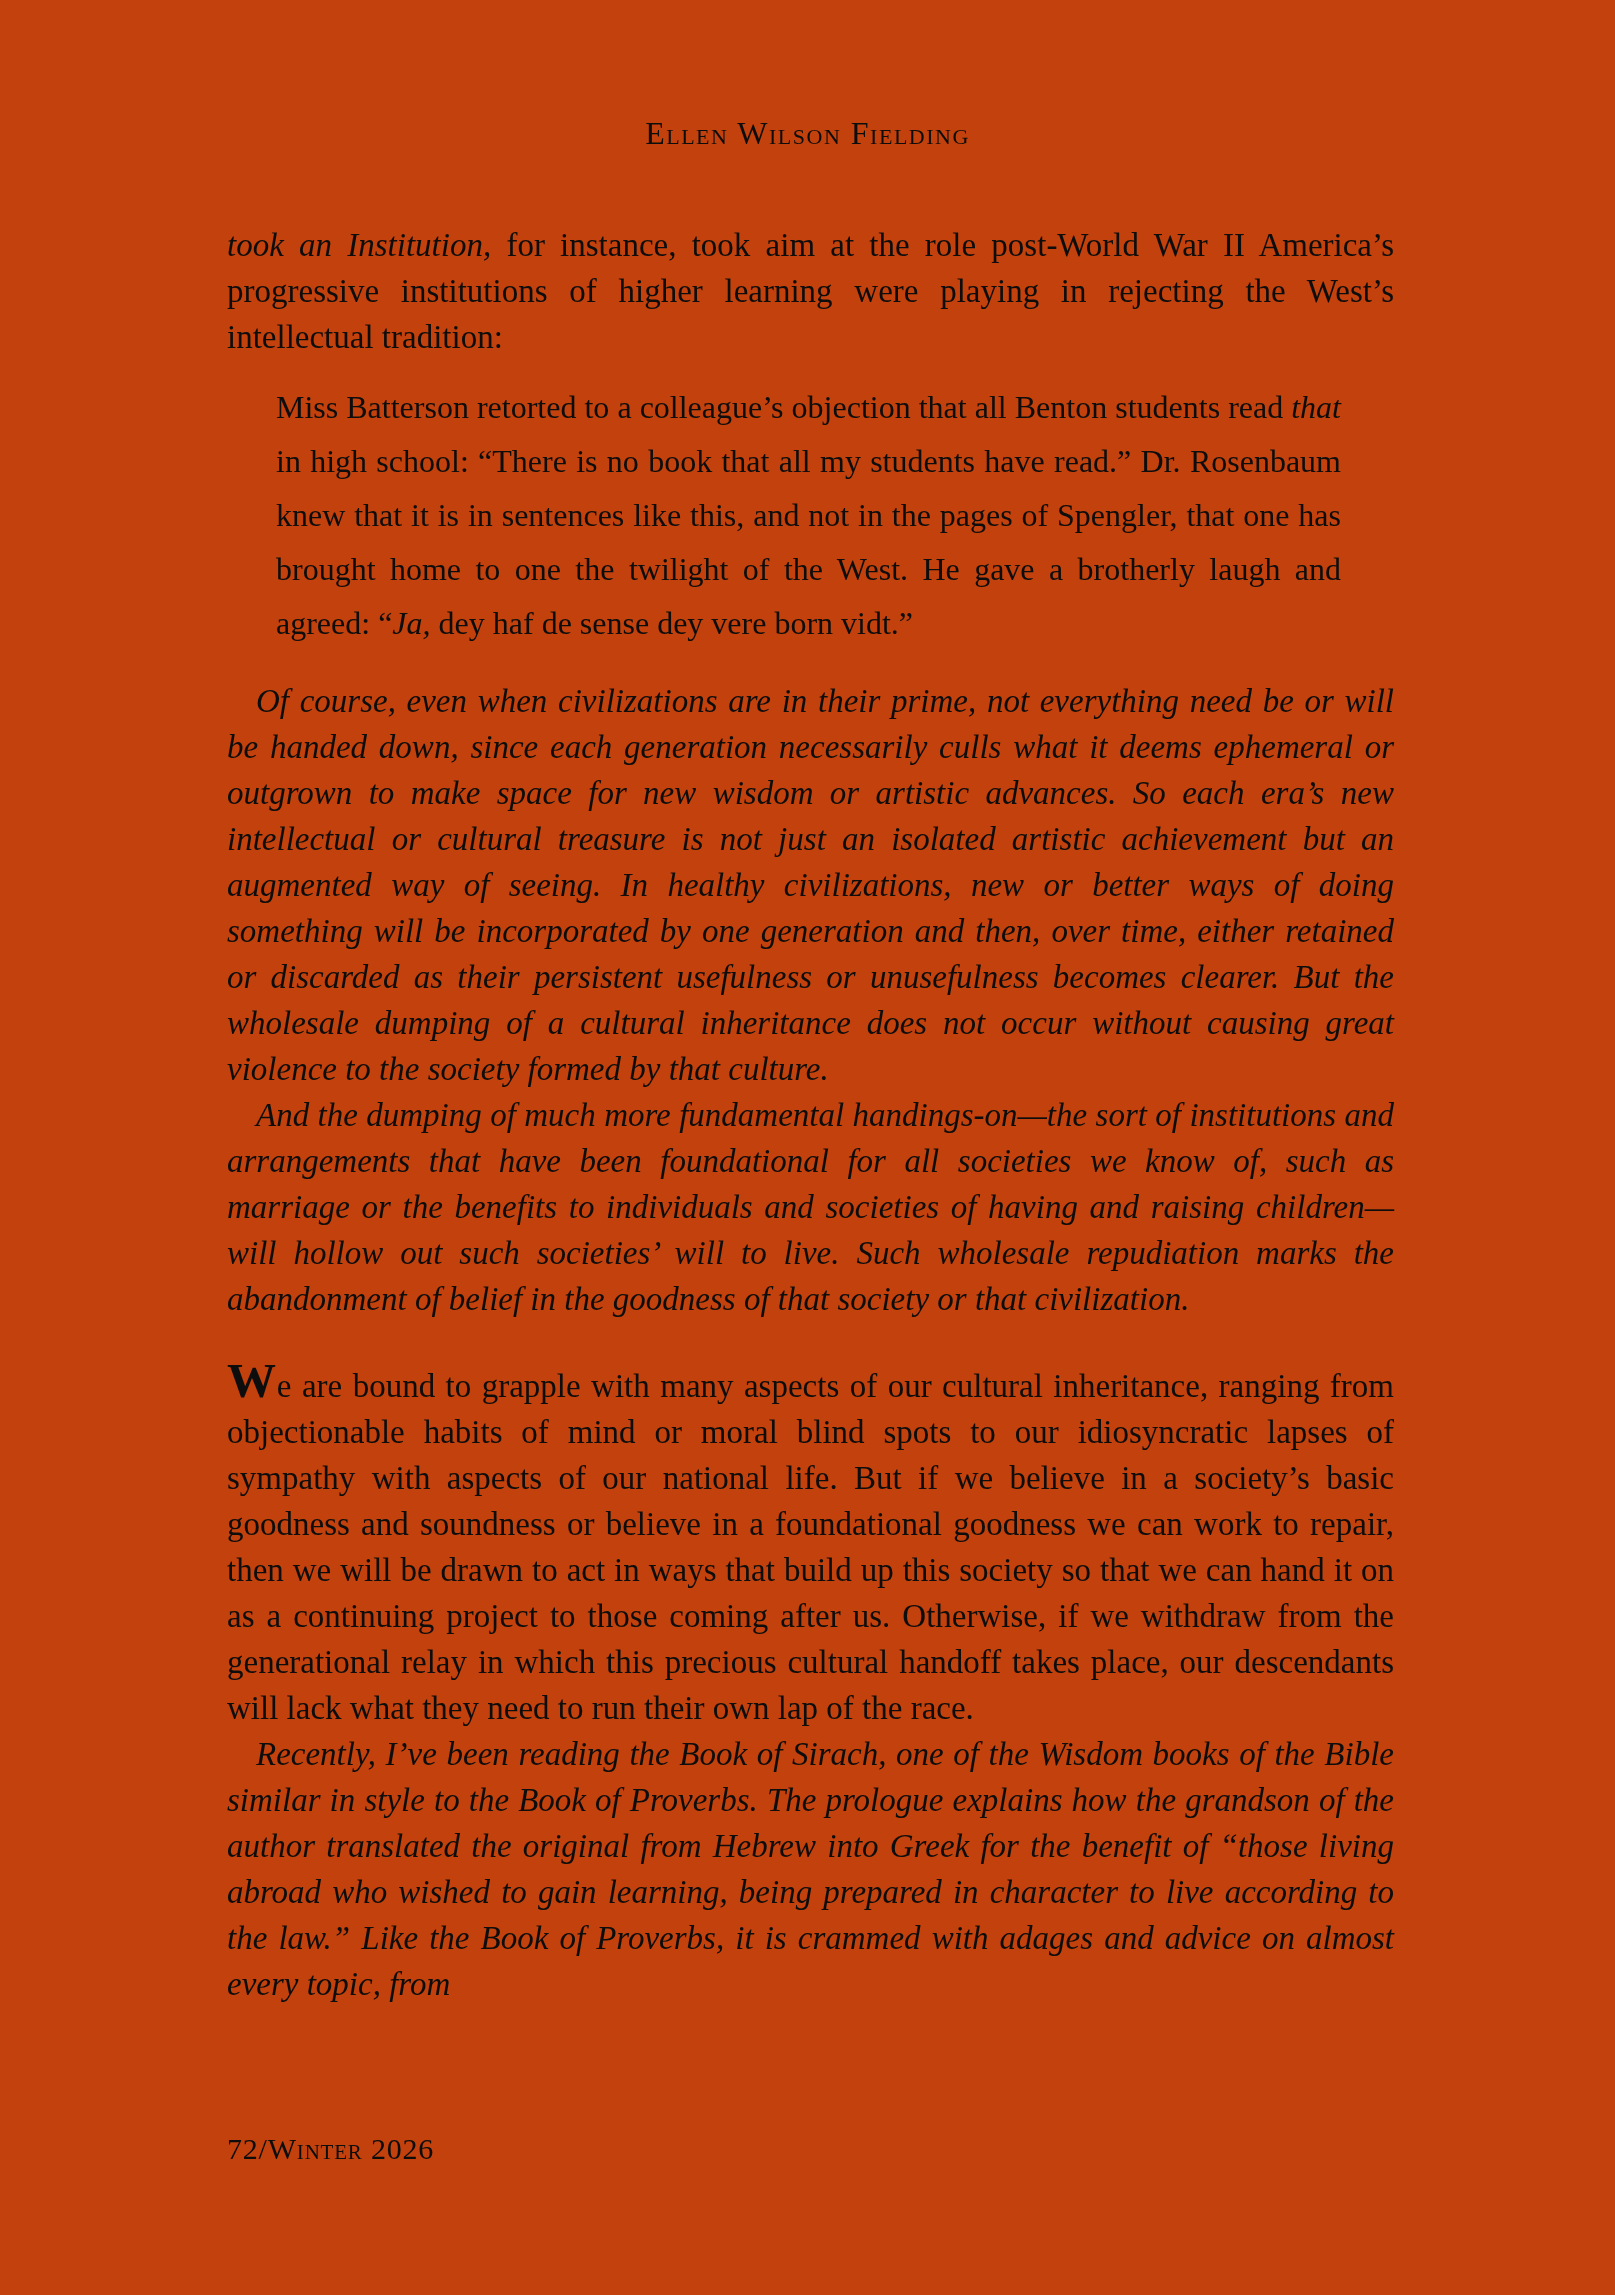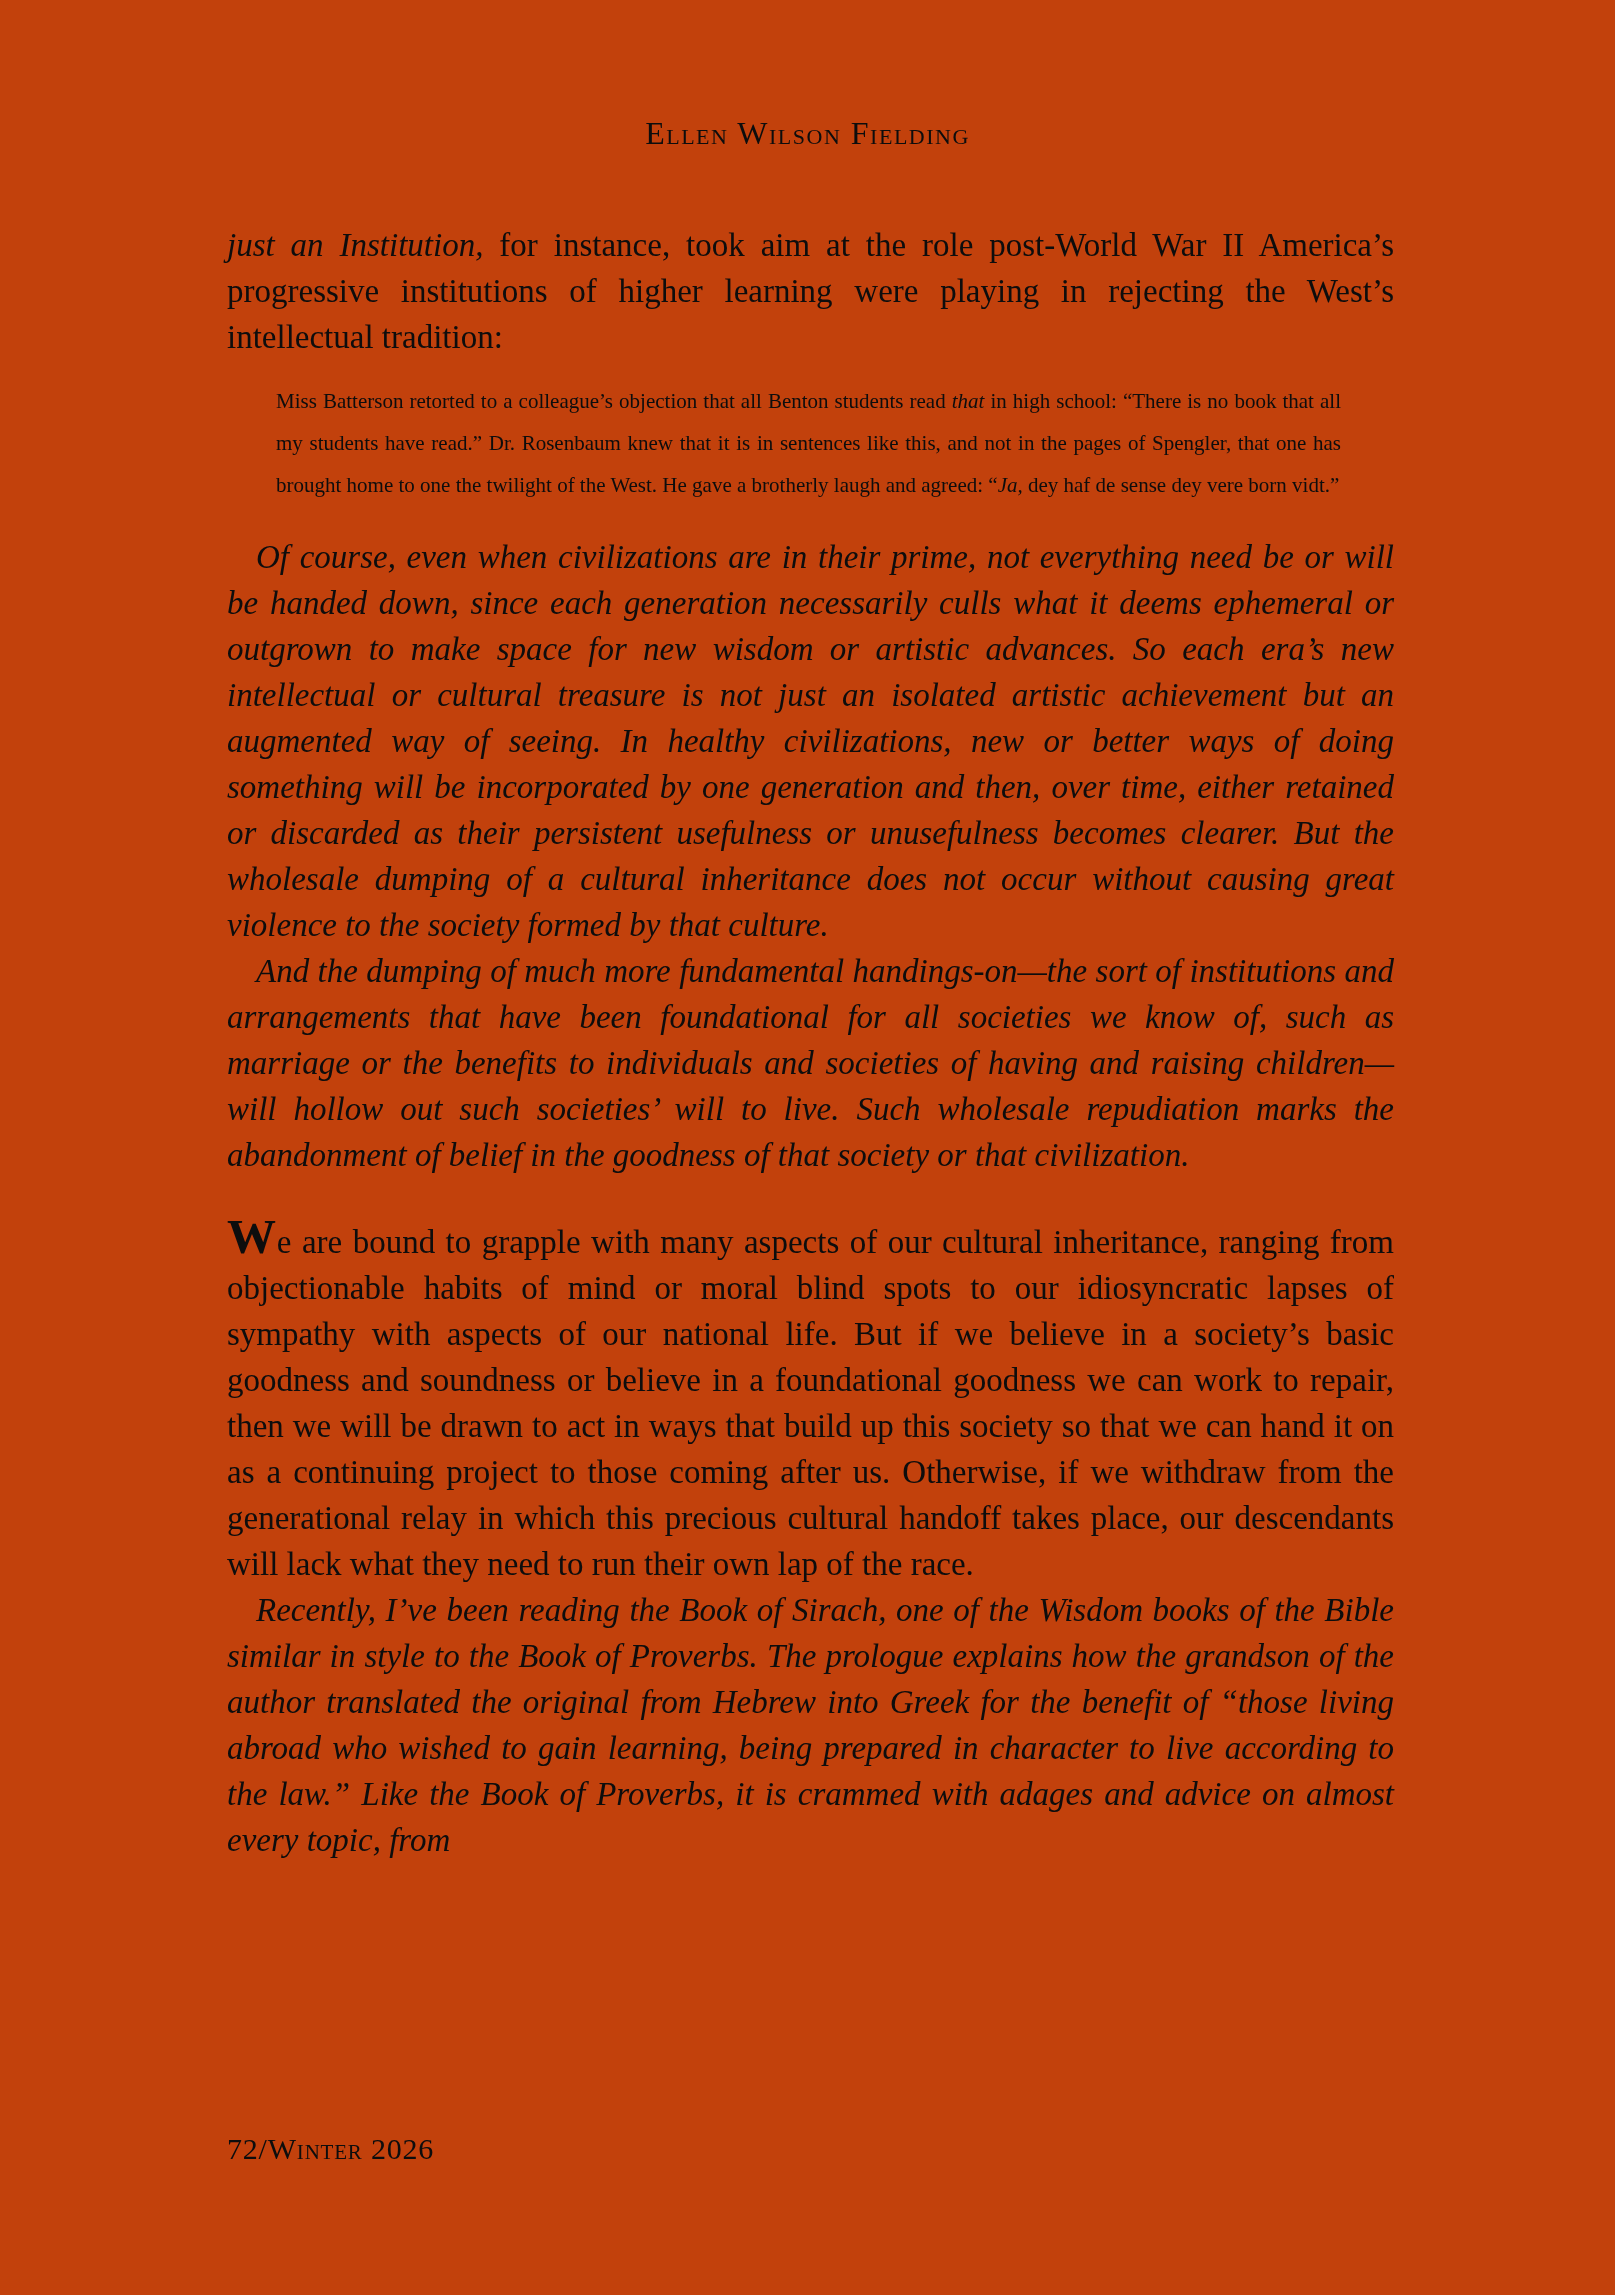--- a/index.html
+++ b/index.html
@@ -34,22 +34,22 @@
     top: 222px;
     width: 1167px;
     font-size: 33px;
     line-height: 46px;
     text-align: justify;
   }
   .para { margin: 0; text-align: justify; }
   .para.indent { text-indent: 29px; font-style: italic; }
   .quote {
     margin: 19.6px 53px 28px 49px;
-    font-size: 21px;
-    line-height: 42px;
+    font-size: 32px;
+    line-height: 54px;
     text-align: justify;
   }
   .section-start { margin-top: 41px; }
   .initial-cap {
     font-size: 49px;
     font-weight: bold;
     line-height: 0;
     letter-spacing: 0.8px;
   }
   em { font-style: italic; }
@@ -66,21 +66,21 @@
 <body>
 
 <div class="page">
 
   <header class="running-head">
     <span>Ellen Wilson Fielding</span>
   </header>
 
   <main class="text-block">
 
-    <p class="para"><em>just an Institution,</em><span> for instance, took aim at the role post-World War II America’s progressive institutions of higher learning were playing in rejecting the West’s intellectual tradition:</span></p>
+    <p class="para"><em>took an Institution,</em><span> for instance, took aim at the role post-World War II America’s progressive institutions of higher learning were playing in rejecting the West’s intellectual tradition:</span></p>
 
     <blockquote class="quote"><span>Miss Batterson retorted to a colleague’s objection that all Benton students read </span><em>that</em><span> in high school: “There is no book that all my students have read.” Dr. Rosenbaum knew that it is in sentences like this, and not in the pages of Spengler, that one has brought home to one the twilight of the West. He gave a brotherly laugh and agreed: “</span><em>Ja,</em><span> dey haf de sense dey vere born vidt.”</span></blockquote>
 
     <p class="para indent">Of course, even when civilizations are in their prime, not everything need be or will be handed down, since each generation necessarily culls what it deems ephemeral or outgrown to make space for new wisdom or artistic advances. So each era’s new intellectual or cultural treasure is not just an isolated artistic achievement but an augmented way of seeing. In healthy civilizations, new or better ways of doing something will be incorporated by one generation and then, over time, either retained or discarded as their persistent usefulness or unusefulness becomes clearer. But the wholesale dumping of a cultural inheritance does not occur without causing great violence to the society formed by that culture.</p>
 
     <p class="para indent">And the dumping of much more fundamental handings-on—the sort of institutions and arrangements that have been foundational for all societies we know of, such as marriage or the benefits to individuals and societies of having and raising children—will hollow out such societies’ will to live. Such wholesale repudiation marks the abandonment of belief in the goodness of that society or that civilization.</p>
 
     <p class="para section-start"><span class="initial-cap">W</span><span>e are bound to grapple with many aspects of our cultural inheritance, ranging from objectionable habits of mind or moral blind spots to our idiosyncratic lapses of sympathy with aspects of our national life. But if we believe in a society’s basic goodness and soundness or believe in a foundational goodness we can work to repair, then we will be drawn to act in ways that build up this society so that we can hand it on as a continuing project to those coming after us. Otherwise, if we withdraw from the generational relay in which this precious cultural handoff takes place, our descendants will lack what they need to run their own lap of the race.</span></p>
 
     <p class="para indent">Recently, I’ve been reading the Book of Sirach, one of the Wisdom books of the Bible similar in style to the Book of Proverbs. The prologue explains how the grandson of the author translated the original from Hebrew into Greek for the benefit of “those living abroad who wished to gain learning, being prepared in character to live according to the law.” Like the Book of Proverbs, it is crammed with adages and advice on almost every topic, from</p>

